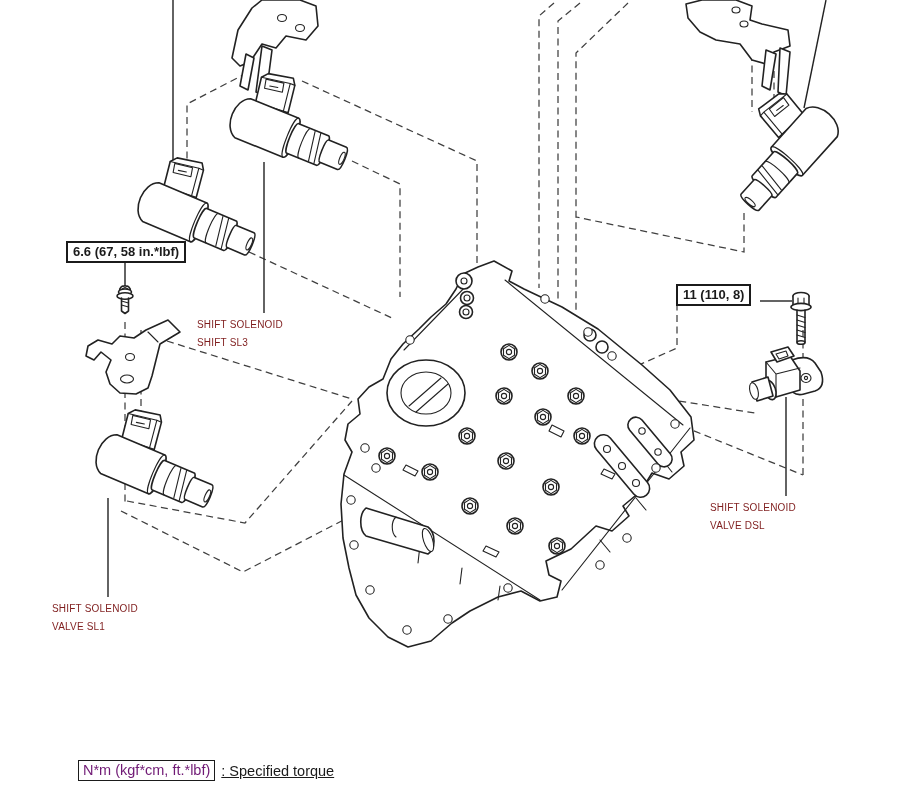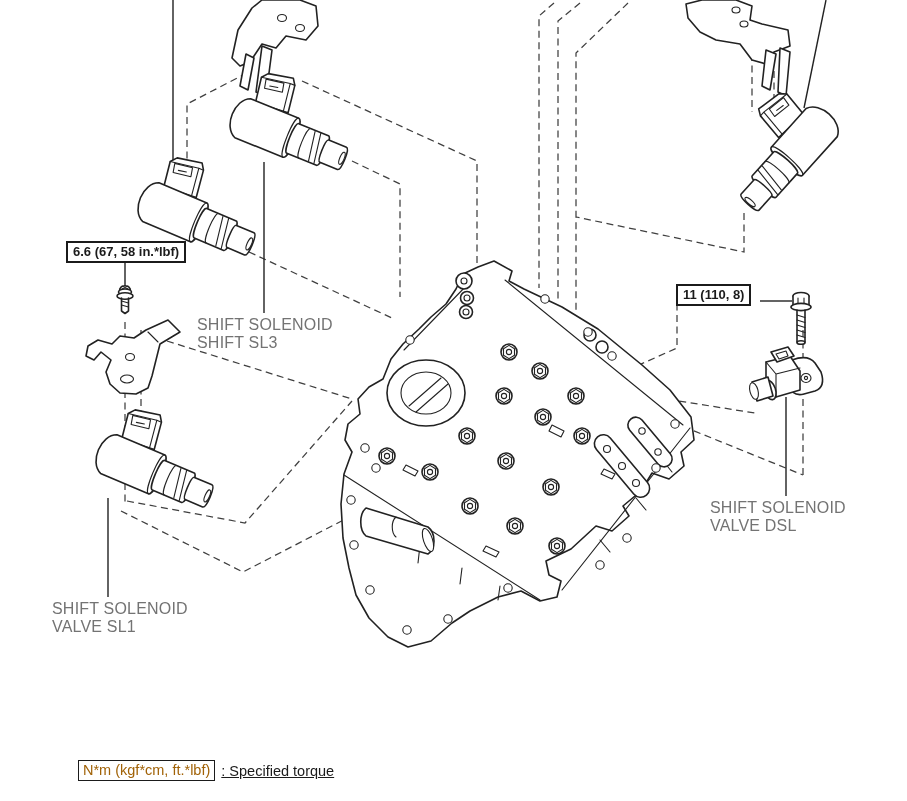--- a/index.html
+++ b/index.html
@@ -10,30 +10,30 @@
   }
   #art{ position:absolute; left:0; top:0; }
   .ln{ stroke:var(--ink); stroke-width:1.6; fill:none; stroke-linejoin:round; stroke-linecap:round; }
   .f{ fill:#fff; }
   .thin{ stroke-width:1.1; }
   .dash{ stroke:var(--dash); stroke-width:1.25; fill:none; stroke-dasharray:7 4.5; stroke-linecap:butt; }
   .lead{ stroke:var(--ink); stroke-width:1.4; fill:none; }
 
   .overlay{ position:absolute; white-space:nowrap; }
   .part-label{
-    font-size:16px; line-height:18px; letter-spacing:.2px; color:#737373;
+    font-size:10px; line-height:18px; letter-spacing:.2px; color:#7f1d1d;
   }
   .torque-box{
     border:2px solid #1b1b1b; background:#fff; padding:0 5px;
     font-size:13px; font-weight:bold; line-height:18px; color:#1b1b1b;
   }
   .legend-row{ display:flex; align-items:center; gap:6px; }
   .legend-box{
     border:1.6px solid #1b1b1b; background:#fff; padding:0 4px;
-    font-size:14.5px; line-height:19px; color:#a16207;text-align:right;
+    font-size:14.5px; line-height:19px; color:#701a75;text-align:right;
   }
   .legend-caption{ font-size:14.5px; color:#1b1b1b;text-decoration:underline; }
 </style>
 </head>
 <body>
 
 <div id="stage">
 
   <svg id="art" width="907" height="801" viewBox="0 0 907 801">
 

